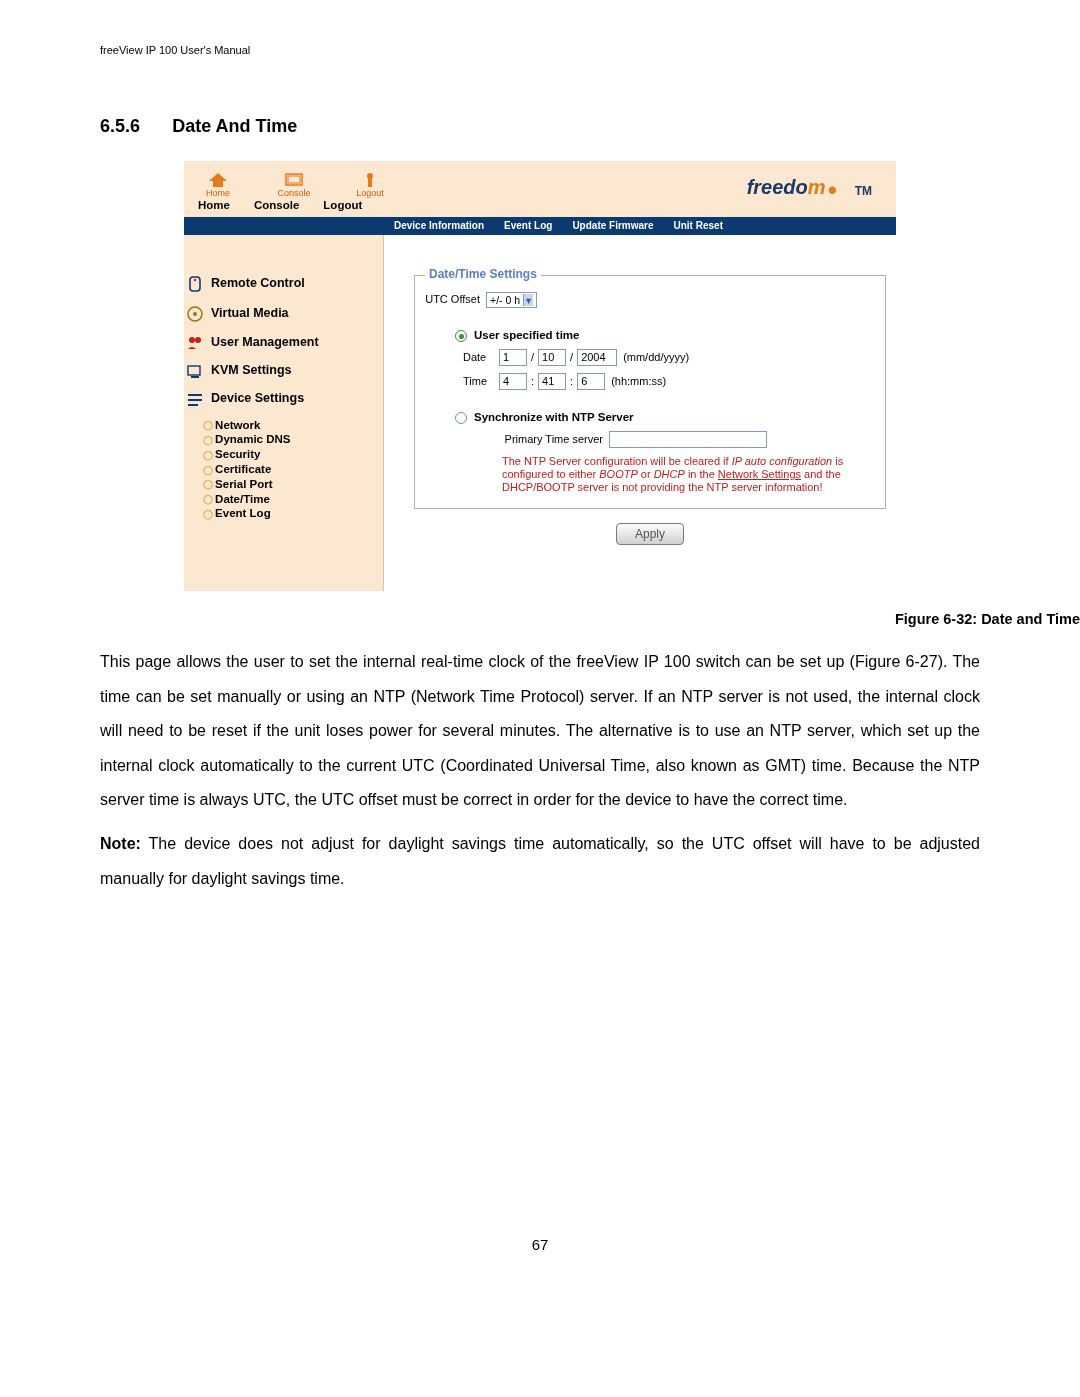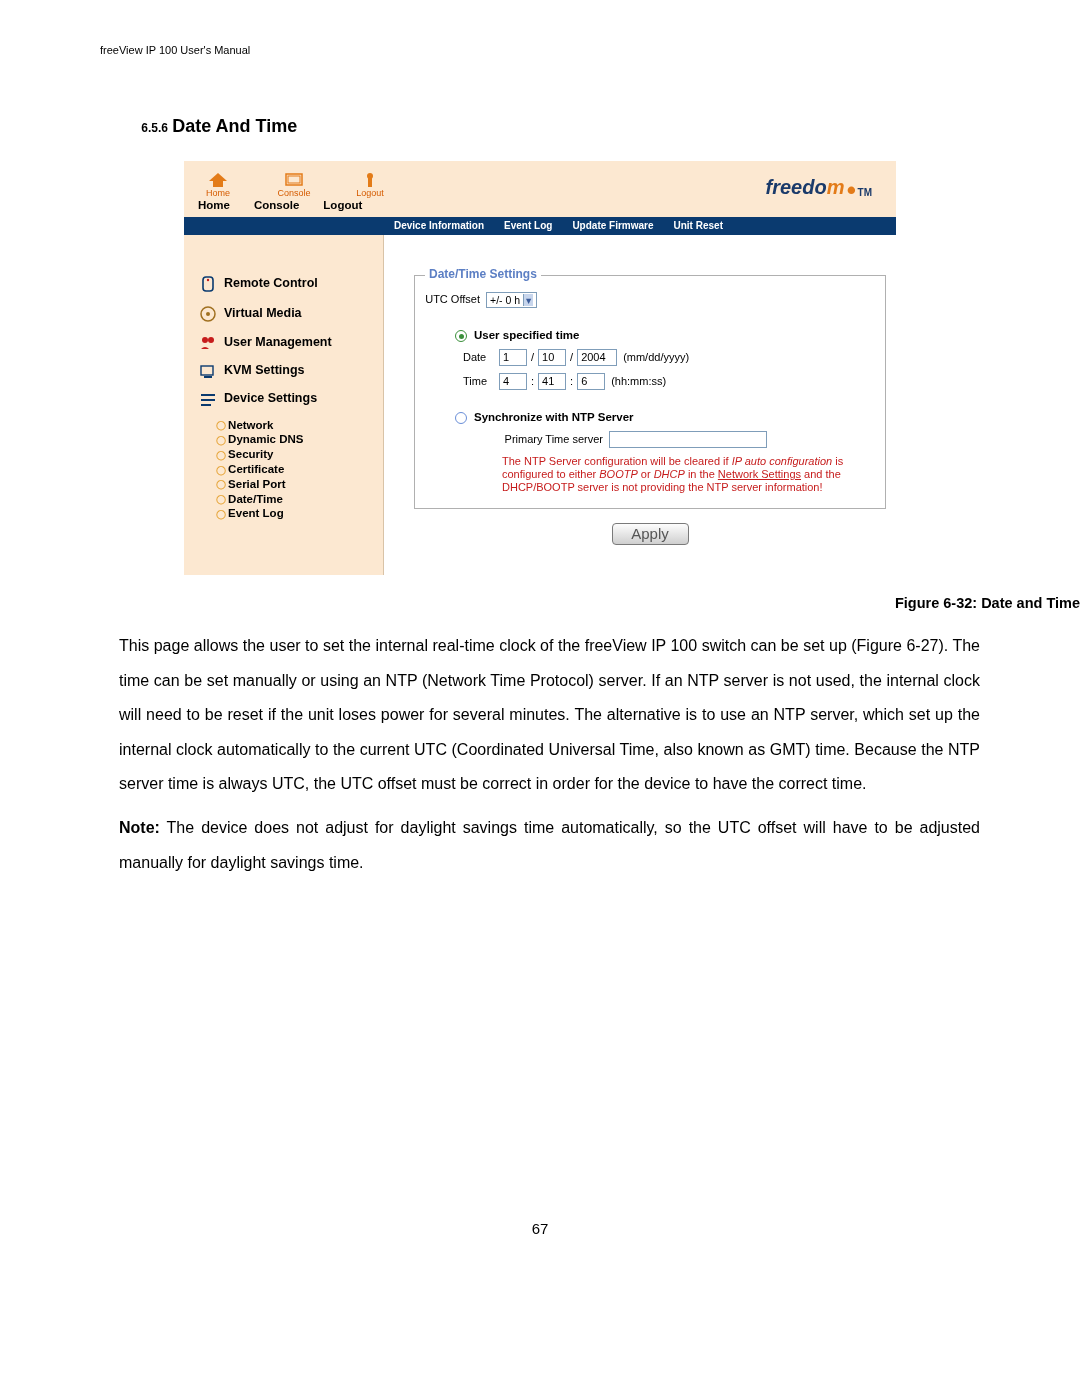--- a/index.html
+++ b/index.html
@@ -11,21 +11,21 @@
       font-size: 15px;
       color: #000;
     }
     .page-header {
       padding: 44px 100px 10px;
       font-size: 11px;
     }
     .section-heading {
       padding: 50px 100px 24px;
     }
-    .section-heading .num { display: inline-block; width: 68px; font-weight: bold; font-size: 12px; text-align: right; }
+    .section-heading .num { display: inline-block; width: 68px; font-weight: bold; font-size: 18px; }
     .section-heading .title { font-weight: bold; font-size: 18px; }
     .screenshot-wrap {
       margin: 0 auto;
       width: 712px;
     }
     .screenshot {
       background: #fce8d1;
       position: relative;
       font-size: 11px;
       line-height: 1.2;
@@ -36,21 +36,21 @@
       padding: 12px 14px 0;
       gap: 28px;
       background: #fce8d1;
     }
     .top-icons { display: flex; gap: 36px; align-items: flex-end; }
     .top-icon { display: flex; flex-direction: column; align-items: center; width: 40px; font-size: 9px; color: #d55b00; }
     .top-icon svg { display: block; margin-bottom: 1px; }
     .brand { margin-left: auto; margin-right: 10px; display: flex; align-items: flex-end; font-style: italic; font-weight: bold; font-size: 20px; color: #1a3a6a; }
     .brand .m { color: #e37b18; }
     .brand .dot { color: #e37b18; font-size: 26px; line-height: 0.6; margin-left: 2px;}
-    .brand .tm { font-size: 10px; font-style: normal; color: #1a3a6a; margin-left: 2px; vertical-align: top;}
+    .brand .tm { font-size: 12px; font-style: normal; color: #1a3a6a; margin-left: 18px; vertical-align: top;}
     .top-text-row {
       display: flex;
       gap: 24px;
       padding: 0 14px 4px;
       font-size: 11.5px;
       font-weight: bold;
       color: #000;
     }
     .blue-tab-bar {
       display: flex;
@@ -63,21 +63,21 @@
     .blue-tab-bar .tab { padding: 3px 10px; cursor: pointer; }
     .main-area {
       display: flex;
       min-height: 340px;
     }
     .sidebar {
       width: 200px;
       flex-shrink: 0;
       background: #fce8d1;
       border-right: 1px solid #d9c3a7;
-      padding: 40px 0 40px 15px;
+      padding: 40px 0 40px 2px;
     }
     .sb-group { display: flex; align-items: center; gap: 7px; margin-bottom: 12px; font-weight: bold; font-size: 12.5px; color: #000;}
     .sb-group svg { flex-shrink: 0; }
     .sb-sub { margin-left: 17px; font-size: 11.5px; font-weight: bold; margin-bottom: 1px; }
     .sb-sub .bullet { color: #e6a437; margin-right: 2px; font-size: 9px; display: inline-block; vertical-align: middle;}
     .content-panel {
       flex: 1;
       background: #fff;
       padding: 40px 10px 30px 30px;
     }
@@ -125,35 +125,35 @@
     .text-input.sm { width: 28px; }
     .text-input.md { width: 40px; }
     .text-input.lg { width: 158px; }
     .sep { margin: 0 4px; }
     .hint { margin-left: 6px; }
     .warn { color: #c61c1c; font-size: 11px; margin-top: 4px; }
     .warn .ul { text-decoration: underline; }
     .warn .it { font-style: italic; }
     .apply-btn {
       display: block;
-      margin: 14px auto 0;
-      width: 77px;
+      margin: 14px auto 16px;
+      width: 68px;
       height: 22px;
       border: 1px solid #7a7a7a;
       background: linear-gradient(#fdfdfd, #cfcfcf);
       border-radius: 4px;
-      font-size: 15px;
+      font-size: 12px;
       color: #555;
       text-align: center;
       line-height: 20px;
       cursor: pointer;
     }
     .caption { text-align: right; font-size: 14.5px; font-weight: bold; margin: 20px 0 18px; }
     .body-text { padding: 0 100px; font-size: 16px; line-height: 2.15; text-align: justify; }
-    .body-text p { margin-bottom: 10px; margin-left: 19px; }
+    .body-text p { margin-bottom: 10px; }
     .body-text .bold { font-weight: bold; }
     .page-num { text-align: center; font-size: 15px; margin-top: 340px; }
   </style>
 </head>
 <body>
 
 <div class="page-header">freeView IP 100 User's Manual</div>
 
 <div class="section-heading">
   <span class="num">6.5.6</span>

